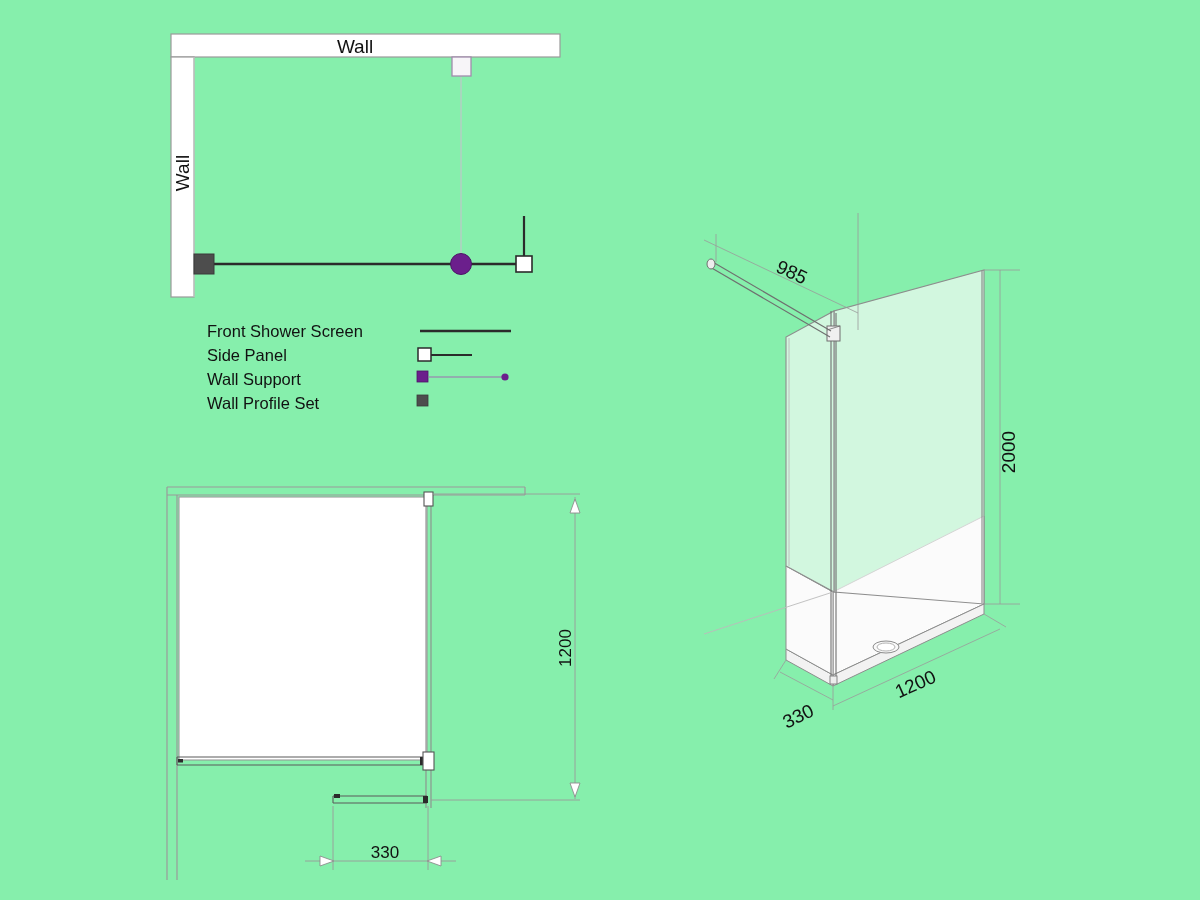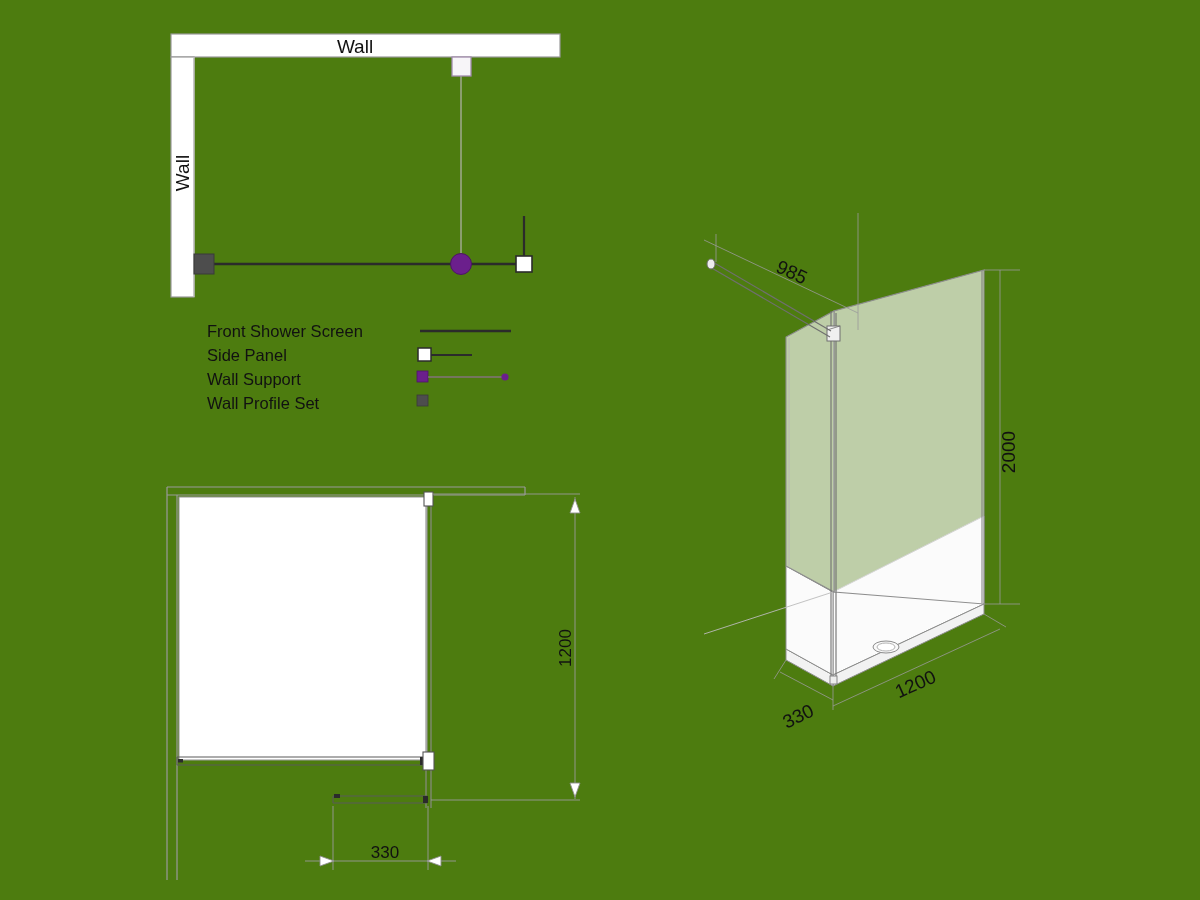--- a/index.html
+++ b/index.html
@@ -12,21 +12,21 @@
     height: 900px;
     font-family: "Liberation Sans", sans-serif;
     overflow: hidden;
     position: relative;
   }
   #sheet {
     position: absolute;
     left: 0; top: 0;
     width: 1200px;
     height: 900px;
-    background: #4d7c0f;
+    background: #86efac;
   }
   svg.dwg {
     position: absolute;
     left: 0; top: 0;
     width: 1200px;
     height: 900px;
   }
   text {
     font-family: "Liberation Sans", sans-serif;
     fill: #111111;

